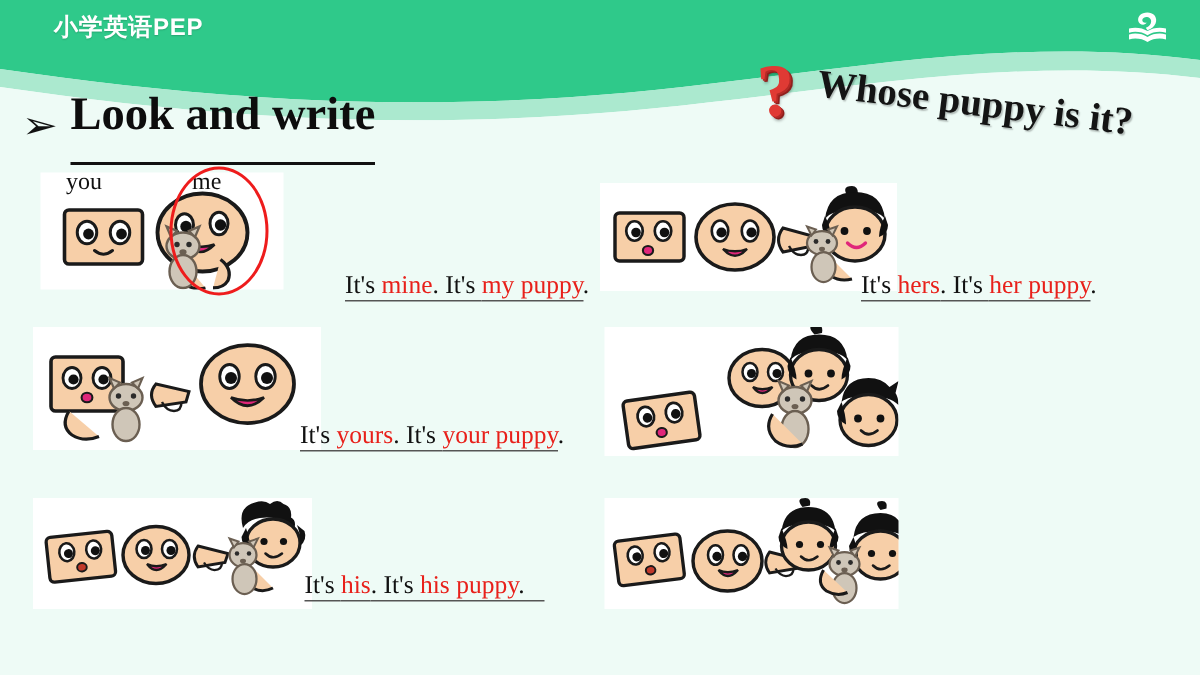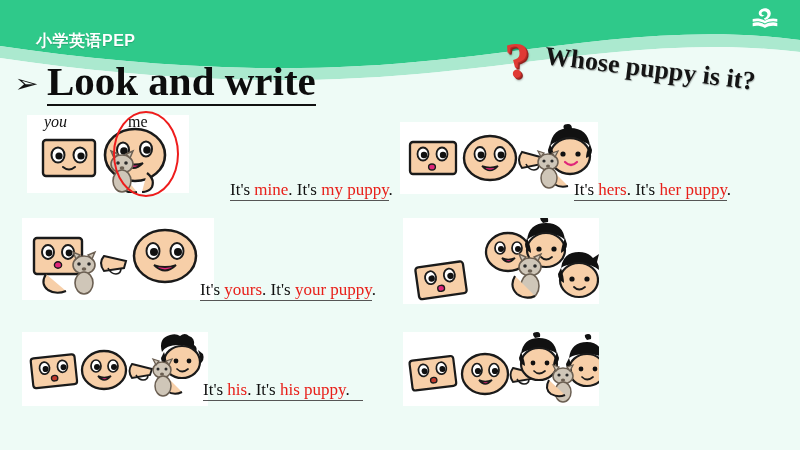--- a/index.html
+++ b/index.html
@@ -11,41 +11,40 @@
   .slide{position:absolute;inset:0;overflow:hidden;}
 
   
   .header-wrap{position:absolute;left:0;top:0;width:800px;height:92px;overflow:hidden;}
   .header-svg{position:absolute;left:0;top:0;}
   .header-title{
     position:absolute;left:36px;top:8px;
     font-family:"Liberation Sans", sans-serif;
     font-size:16px;font-weight:bold;color:#ffffff;letter-spacing:.5px;
     text-shadow:0 1px 1px rgba(0,0,0,.18);
-    margin-top:23px;
   }
   .logo{
     position:absolute;left:748px;top:5px;width:34px;height:28px;
   }
 
   
   .look-write{
     position:absolute;left:16px;top:60px;
     display:flex;align-items:center;gap:10px;
   }
   .bullet-arrow{
     font-family:"Liberation Serif", serif;
     font-size:25px;color:#111;line-height:1;
     transform:scaleX(1.15);
   }
   .lw-text{
     font-family:"Liberation Serif", serif;
-    font-size:41px;font-weight:bold;color:#0d0d0d;
+    font-size:31px;font-weight:bold;color:#0d0d0d;
     border-bottom:2.5px solid #111;
-    padding-bottom:1px;line-height:1.05;
+    padding-bottom:15px;line-height:1.05;
   }
 
   .whose-wrap{
     position:absolute;left:505px;top:33px;width:300px;height:62px;
   }
   .qmark{
     position:absolute;left:0px;top:2px;
     font-family:"Liberation Serif", serif;
     font-size:50px;font-weight:bold;line-height:1;
     color:#e03a34;
@@ -144,21 +143,21 @@
           <path d="M87 43 l-3 -7 l7 3 Z" fill="#cfc6b8" stroke="#6b5f52" stroke-width="1.5"></path>
           <path d="M103 43 l3 -7 l-7 3 Z" fill="#cfc6b8" stroke="#6b5f52" stroke-width="1.5"></path>
           <circle cx="91" cy="48" r="1.8" fill="#2b2b2b"></circle>
           <circle cx="99" cy="48" r="1.8" fill="#2b2b2b"></circle>
           <ellipse cx="95" cy="53" rx="2.4" ry="1.8" fill="#6b5f52"></ellipse>
           <ellipse cx="95" cy="66" rx="9" ry="11" fill="#cfc6b8" stroke="#6b5f52" stroke-width="1.6"></ellipse>
         </g>
       </g>
     </svg>
   </div>
-  <div class="label-tag" style="left:44px;top:113px;font-style:italic;">you</div>
+  <div class="label-tag" style="left:44px;top:113px;">you</div>
   <div class="label-tag" style="left:128px;top:113px;">me</div>
   <div class="red-ellipse" style="left:113px;top:111px;width:62px;height:82px;"></div>
 
   <div class="caption" style="left:200px;top:180px;margin-left:30px;">
     <span class="u">It's </span><span class="u red">mine</span><span class="u">. It's </span><span class="u red">my puppy</span><span>.</span>
   </div>
 
   <div class="panel" style="left:400px;top:122px;width:198px;height:72px;">
     <svg width="198" height="72" viewBox="0 0 198 72">
       <g>

